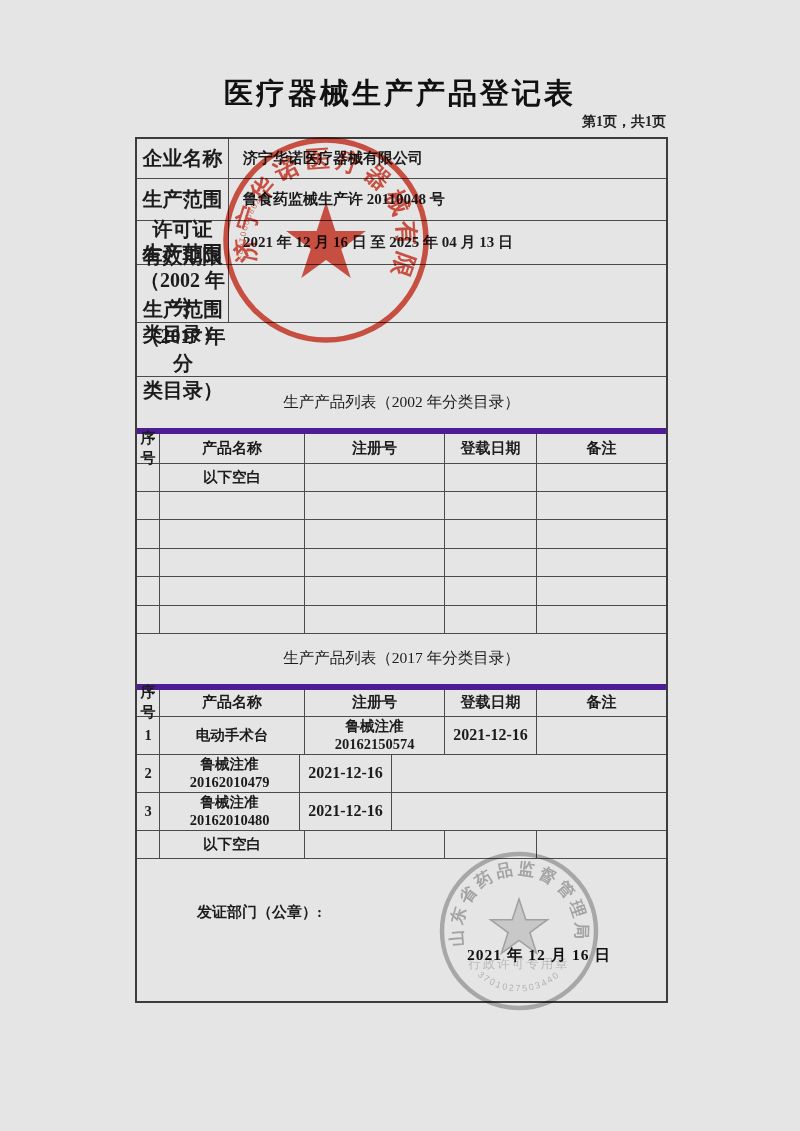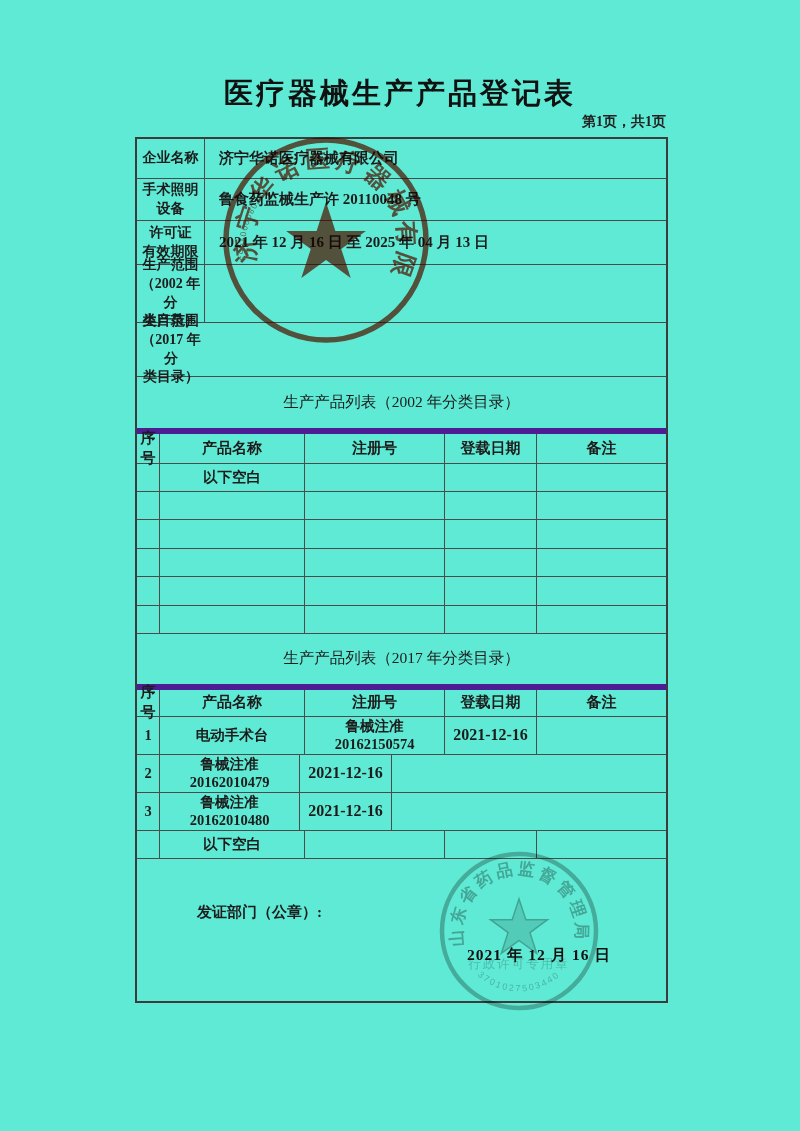--- a/index.html
+++ b/index.html
@@ -1,28 +1,28 @@
 <!DOCTYPE html>
 <html><head>
 <meta charset="utf-8">
 <style>
   html,body{margin:0;padding:0;}
   body{width:800px;height:1131px;background:#ffffff;font-family:"Liberation Serif",serif;color:#1c1c1c;}
-  .page{position:relative;width:800px;height:1131px;background:#5eead4;overflow:hidden;}
+  .page{position:relative;width:800px;height:1131px;background:#e5e5e5;overflow:hidden;}
   .doc-title{position:absolute;top:74px;left:0;width:800px;text-align:center;
     font-family:"Liberation Sans",sans-serif;font-size:29px;font-weight:700;letter-spacing:3px;color:#111;}
   .page-ind{position:absolute;top:113px;left:135px;width:531px;text-align:right;font-size:14px;font-weight:600;color:#222;}
   .main{position:absolute;left:135px;top:137px;width:533px;height:866px;box-sizing:border-box;
     border:2px solid #3c3c3c;display:flex;flex-direction:column;background:transparent;}
   .row{display:flex;box-sizing:border-box;border-bottom:1px solid #4b4b4b;flex:0 0 auto;}
   .row:last-child{border-bottom:none;}
   .cell{box-sizing:border-box;border-right:1px solid #4b4b4b;display:flex;align-items:center;justify-content:center;
     text-align:center;white-space:pre-line;line-height:1.3;}
   .cell:last-child{border-right:none;}
-  .info-label{width:68px;font-weight:700;font-size:14px;line-height:1.35;}
+  .info-label{width:92px;font-weight:700;font-size:20px;line-height:1.35;}
   .info-value{flex:1;justify-content:flex-start;text-align:left;padding-left:14px;font-weight:700;font-size:15px;}
   .h40{height:40px}.h42{height:42px}.h44{height:44px}.h58{height:58px}.h54{height:54px}
   .section-title{height:57px;display:flex;align-items:center;justify-content:center;
     font-weight:400;font-size:15.5px;border-bottom:6px solid #4c1d95;box-sizing:border-box;flex:0 0 auto;}
   .c-seq{width:23px;font-weight:700;font-size:14.5px;}
   .c-name{width:145px;font-weight:700;font-size:14.5px;}
   .c-reg{width:140px;font-weight:700;font-size:14.5px;}
   .c-date{width:92px;font-weight:700;font-size:16px;}
   .c-note{flex:1;font-weight:700;font-size:14.5px;}
   .thead .cell{font-size:15px;font-weight:700;}
@@ -40,21 +40,21 @@
   <div class="doc-title">医疗器械生产产品登记表</div>
   <div class="page-ind">第1页，共1页</div>
 
   <div class="main">
 
     <div class="row h40">
       <div class="cell info-label">企业名称</div>
       <div class="cell info-value">济宁华诺医疗器械有限公司</div>
     </div>
     <div class="row h42">
-      <div class="cell info-label">手术照明设备</div>
+      <div class="cell info-label">生产范围</div>
       <div class="cell info-value">鲁食药监械生产许 20110048 号</div>
     </div>
     <div class="row h44">
       <div class="cell info-label">许可证
 有效期限</div>
       <div class="cell info-value">2021 年 12 月 16 日 至 2025 年 04 月 13 日</div>
     </div>
     <div class="row h58">
       <div class="cell info-label">生产范围
 （2002 年分

